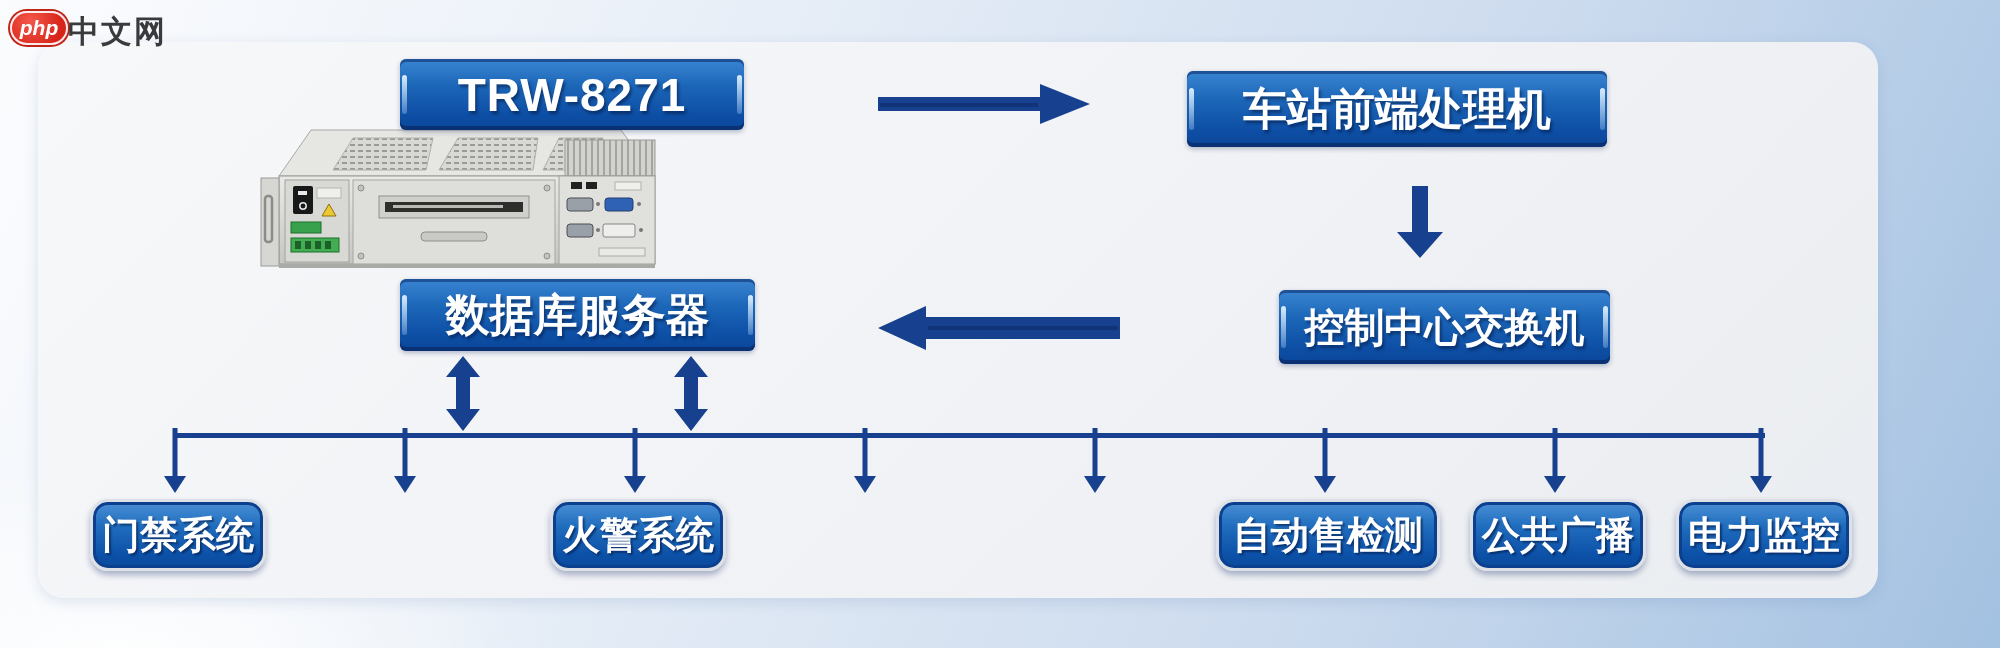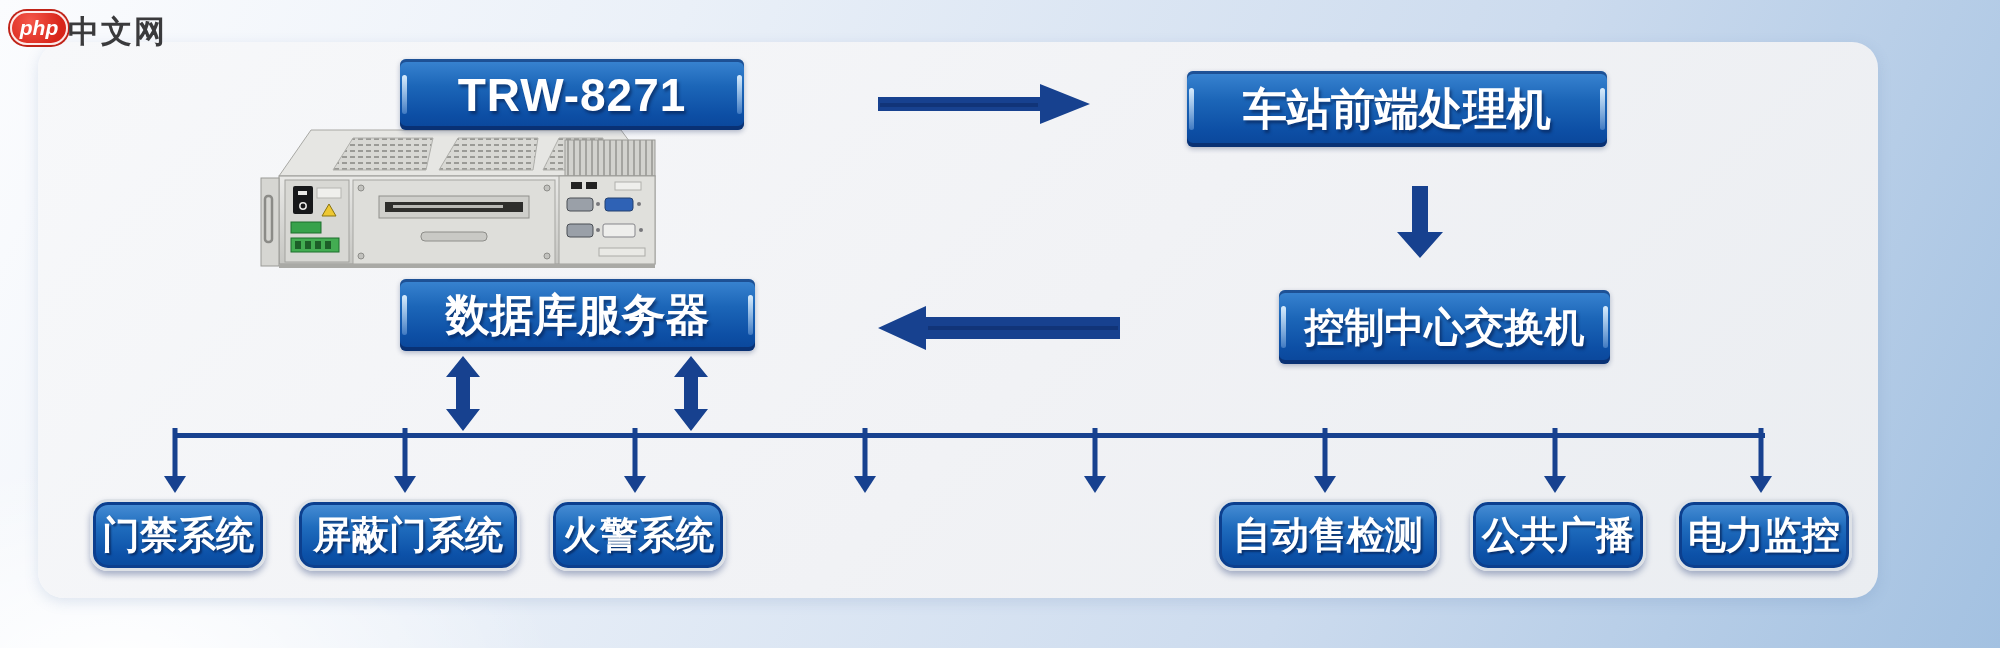--- a/index.html
+++ b/index.html
@@ -154,19 +154,18 @@
           <polygon points="1314,476 1336,476 1325,493"></polygon>
         <rect x="1552.5" y="428" width="5" height="50"></rect>
           <polygon points="1544,476 1566,476 1555,493"></polygon>
         <rect x="1758.5" y="428" width="5" height="50"></rect>
           <polygon points="1750,476 1772,476 1761,493"></polygon>
       </g>
     </g>
   </svg>
 
   <div class="sys" style="left:90px;width:170px;text-align:center;">门禁系统</div>
-  <div class="sys" style="left:296px;width:218px;">屏蔽门系统</div>
   <div class="sys" style="left:550px;width:170px;">火警系统</div>
   <div class="sys" style="left:1216px;width:218px;">自动售检测</div>
   <div class="sys" style="left:1470px;width:170px;">公共广播</div>
   <div class="sys" style="left:1676px;width:170px;">电力监控</div>
 
 </div>
 
 </body></html>

